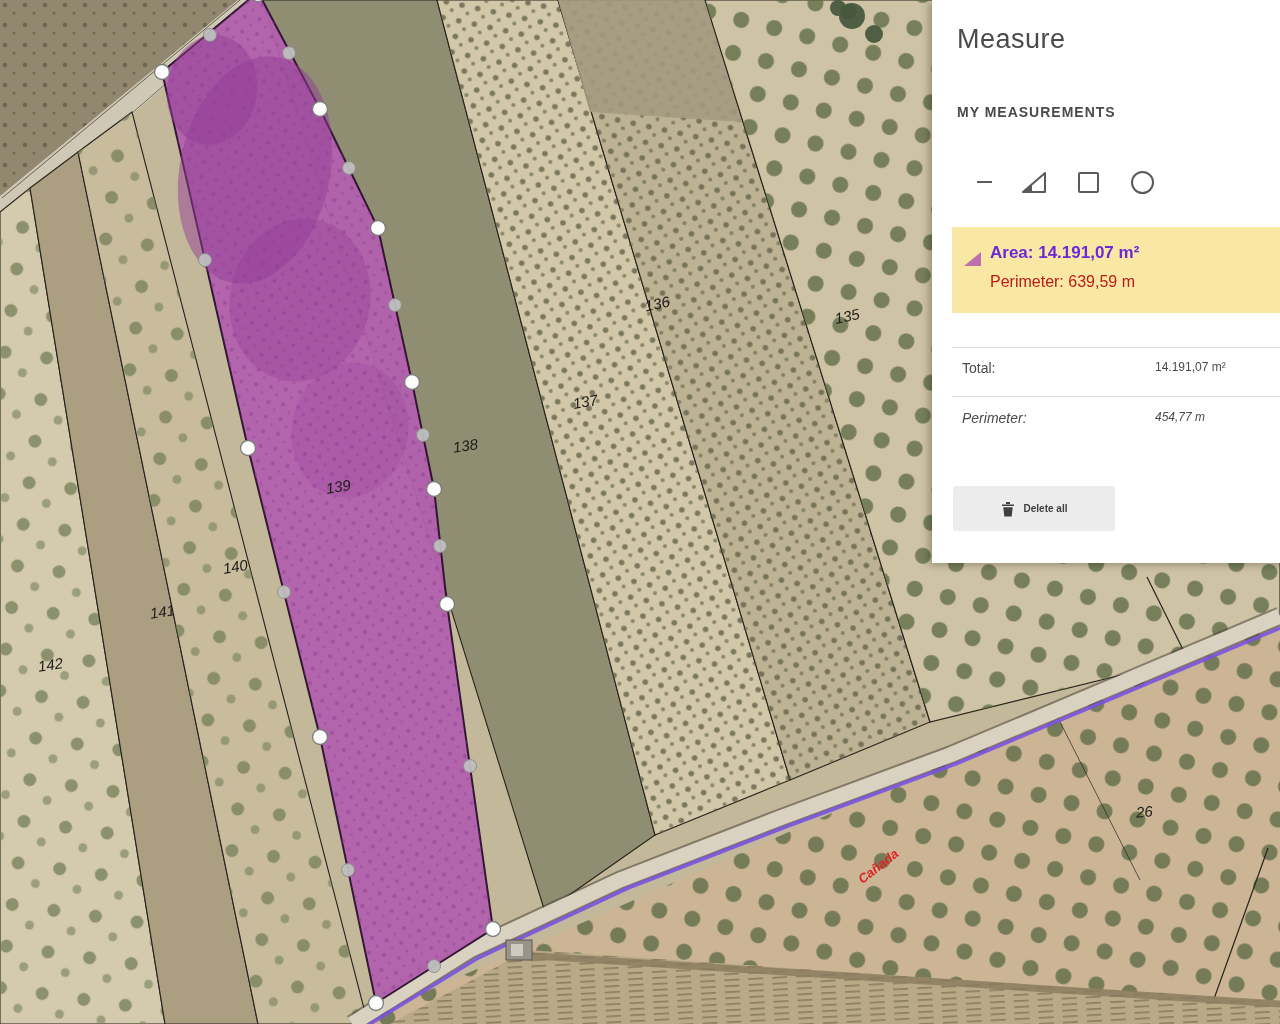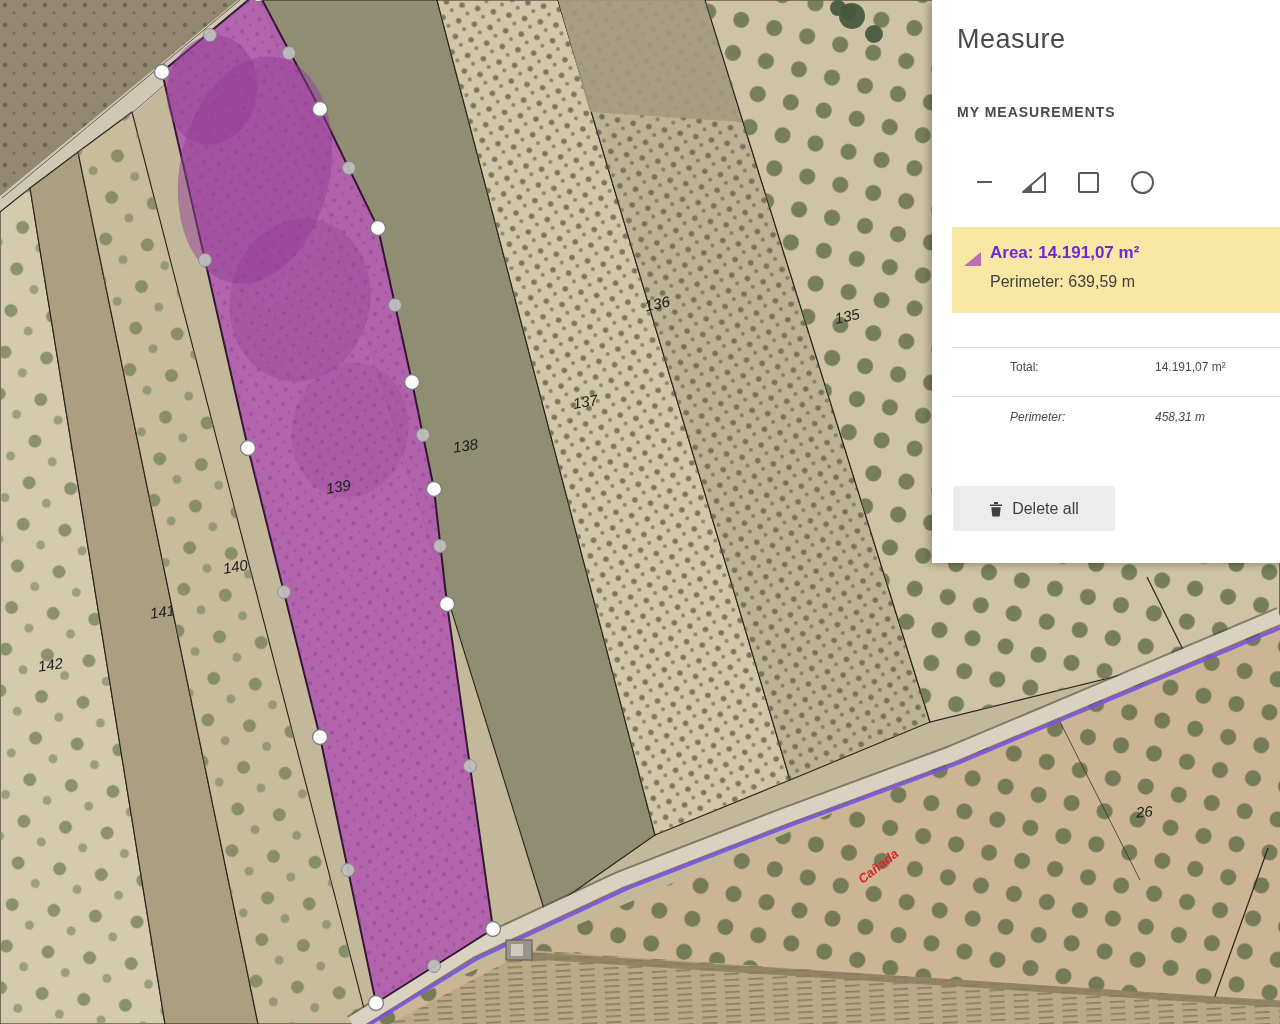--- a/index.html
+++ b/index.html
@@ -18,31 +18,31 @@
   .tool{position:absolute;top:168px;width:28px;height:28px;display:flex;align-items:center;
         justify-content:center;cursor:pointer;}
   #tool-line{left:38px;} #tool-area{left:88px;} #tool-rect{left:142px;} #tool-circle{left:196px;}
   .minus-bar{width:15px;height:2px;background:#5a5a5a;}
   .sq{width:17px;height:17px;border:2px solid #5a5a5a;border-radius:2px;}
   .ci{width:19px;height:19px;border:2px solid #5a5a5a;border-radius:50%;}
   #highlight-row{position:absolute;left:20px;top:227px;right:0;height:86px;background:#f9e8a4;
                  cursor:pointer;}
   #highlight-row .marker{position:absolute;left:11px;top:23px;}
   .m-line1{position:absolute;left:38px;top:16px;font-size:17px;font-weight:700;color:#6d28d9;}
-  .m-line2{position:absolute;left:38px;top:46px;font-size:16px;font-weight:400;color:#404040;}
+  .m-line2{position:absolute;left:38px;top:46px;font-size:16px;font-weight:400;color:#b91c1c;}
   .divider{position:absolute;left:20px;width:355px;border-top:1px solid #dcdcdc;}
   #div1{top:347px;} #div2{top:396px;}
-  .row-label{position:absolute;left:30px;font-size:12px;color:#4a4a4c;margin-left:48px;}
+  .row-label{position:absolute;left:30px;font-size:14px;color:#4a4a4c;}
   .row-value{position:absolute;left:223px;font-size:12px;color:#4a4a4c;}
   #total-label,#total-value{top:360px;}
   #perim-label,#perim-value{top:410px;font-style:italic;}
   #delete-btn{position:absolute;left:21px;top:486px;width:162px;height:45px;background:#ececec;
               border:none;border-radius:3px;font-family:"Liberation Sans",sans-serif;
-              font-size:16px;color:#3f3f3f;display:flex;align-items:center;justify-content:center;
-              gap:9px;cursor:pointer;}
+              font-size:10px;color:#3f3f3f;display:flex;align-items:center;justify-content:center;
+              gap:9px;cursor:pointer;font-weight:bold;}
 </style>
 </head>
 <body>
 
 <div id="stage">
 
   <svg id="map-svg" width="1280" height="1024" viewBox="0 0 1280 1024">
     <defs>
       <pattern id="patBig" width="34" height="34" patternUnits="userSpaceOnUse" patternTransform="rotate(14)">
         <circle cx="10" cy="10" r="8" fill="#5d6a45" opacity="0.78"></circle>
@@ -210,21 +210,21 @@
       </svg>
       <div class="m-line1">Area: 14.191,07 m²</div>
       <div class="m-line2">Perimeter: 639,59 m</div>
     </div>
 
     <div class="divider" id="div1"></div>
     <div class="row-label" id="total-label">Total:</div>
     <div class="row-value" id="total-value">14.191,07 m²</div>
     <div class="divider" id="div2"></div>
     <div class="row-label" id="perim-label">Perimeter:</div>
-    <div class="row-value" id="perim-value">458,31 m</div>
+    <div class="row-value" id="perim-value">454,77 m</div>
 
     <button id="delete-btn">
       <svg width="14" height="16">
         <path fill="#3f3f3f" d="M1,3.5 h12 v1.6 h-12 z M2.3,6.2 h9.4 l-1,9.3 h-7.4 z M5,1 h4 v2 h-4 z"></path>
       </svg>
       <span>Delete all</span>
     </button>
   </div>
 </div>
 

